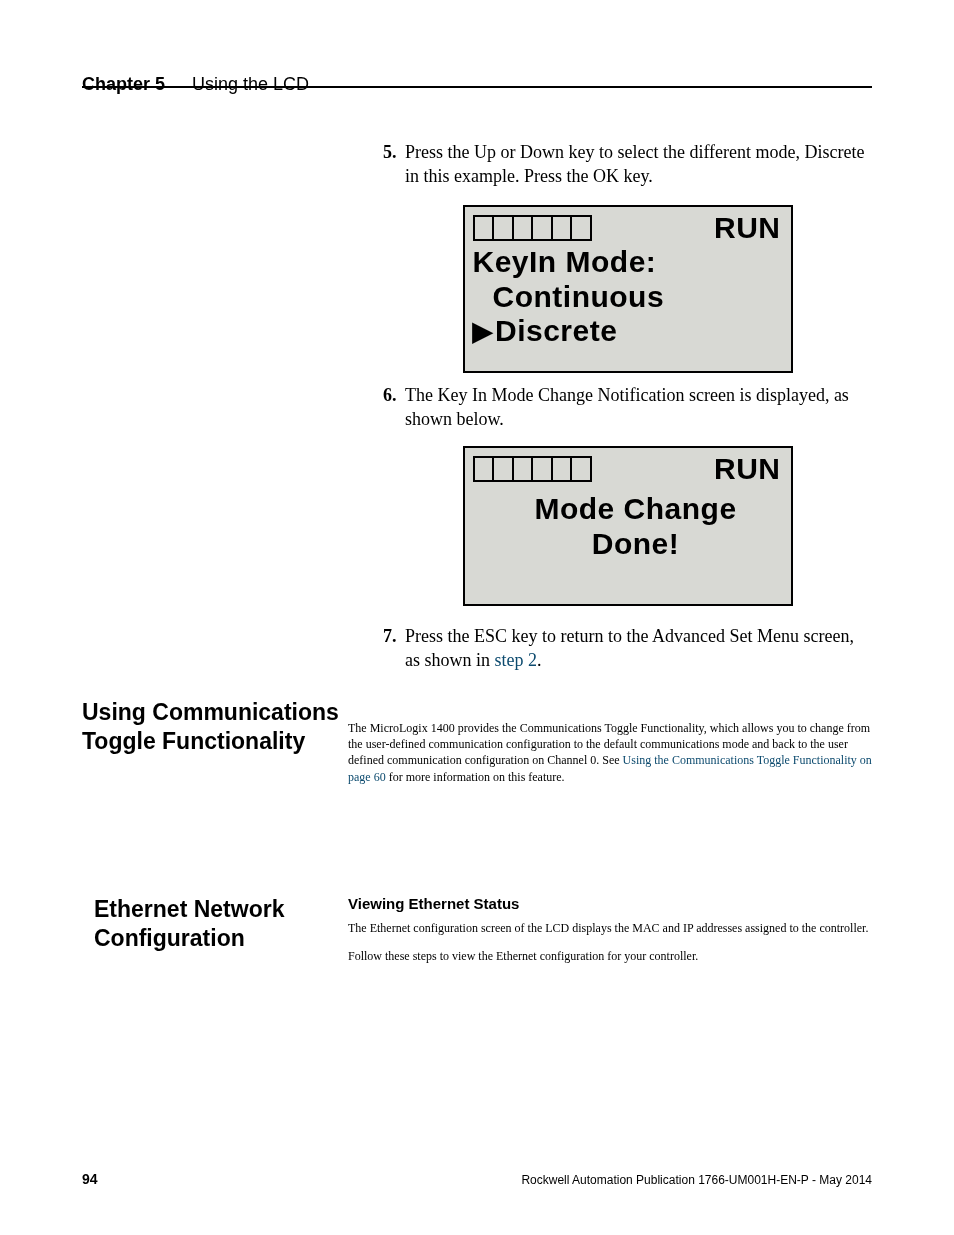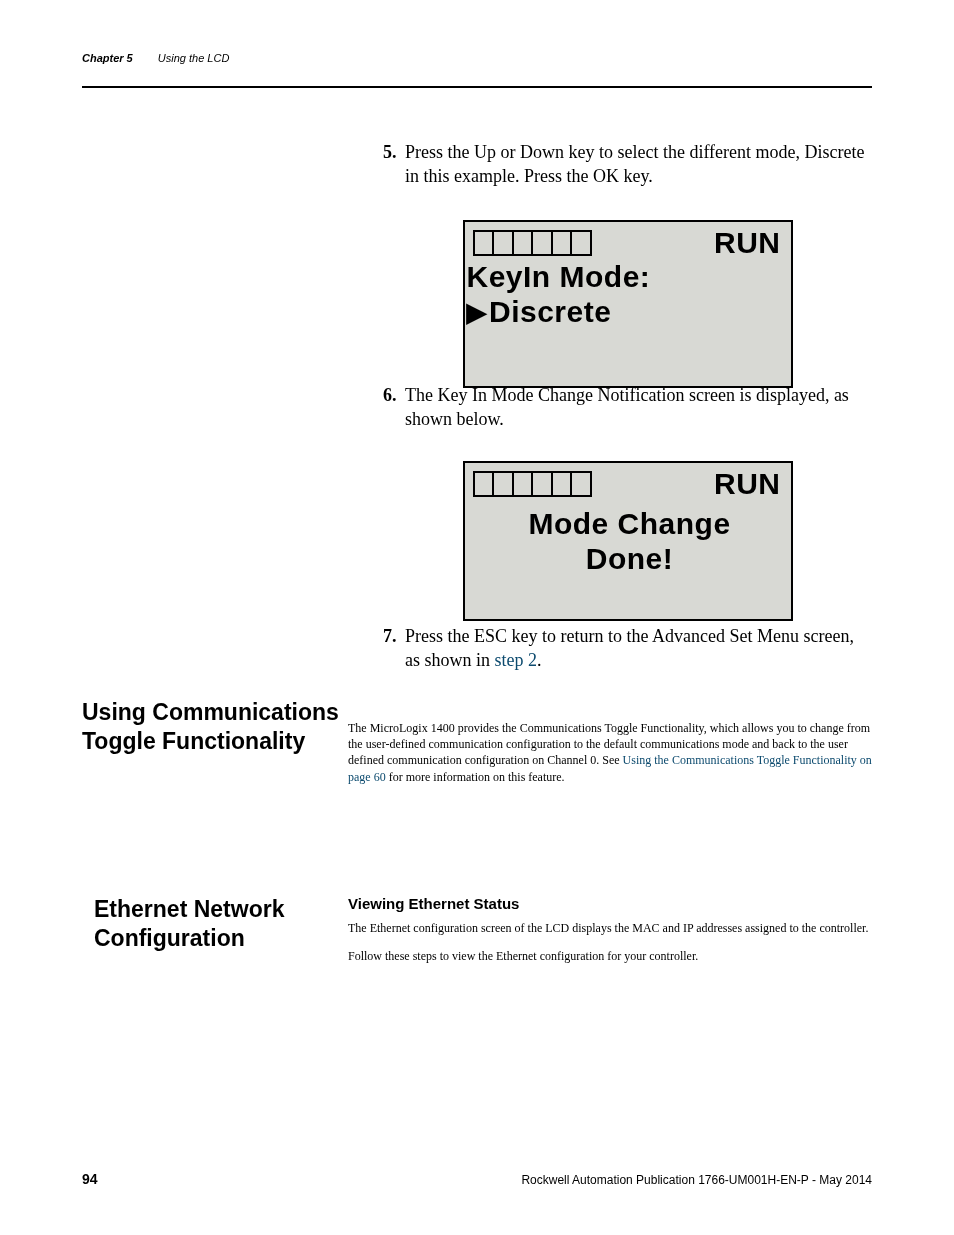--- a/index.html
+++ b/index.html
@@ -13,26 +13,25 @@
     color: #000;
     position: relative;
   }
   .page {
     position: relative;
     width: 954px;
     height: 1235px;
   }
   .running-head {
     position: absolute;
-    top: 52px;
-    left: 82px;
-    right: 82px;
-    font-family: Arial, Helvetica, sans-serif;
-    font-size: 11px;
-    font-style: italic;
+    top: 74px;
+    left: 82px;
+    right: 82px;
+    font-family: Arial, Helvetica, sans-serif;
+    font-size: 18px;
   }
   .running-head .chapnum { font-weight: 700; margin-right: 22px; }
   .running-head .chaptitle { font-weight: 400; }
   .head-rule {
     position: absolute;
     top: 86px;
     left: 82px;
     right: 82px;
     border-top: 2px solid #000;
   }
@@ -67,38 +66,38 @@
     font-size: 15px;
   }
 
   .body-p { font-size: 12px; line-height: 1.35; }
 
   
   .lcd {
     box-sizing: border-box;
     border: 2px solid #000;
     background: #d8d9d4;
-    margin: 15px auto;
+    margin: 0 auto;
     font-family: "Arial Black", Arial, sans-serif;
     font-weight: 900;
     letter-spacing: 0.5px;
     color: #000;
   }
   .lcd .row { display: flex; align-items: center; }
   .lcd .status { justify-content: space-between; padding: 4px 10px 0 8px; }
   .lcd .boxes { display: flex; gap: 0; }
   .lcd .box {
     width: 22px; height: 26px;
     border: 2.5px solid #000;
     margin-right: -2.5px;
     box-sizing: border-box;
     background: #d8d9d4;
   }
   .lcd .run { font-size: 30px; }
-  .lcd .line { padding: 0 2px; font-size: 30px; line-height: 1.15; }
+  .lcd .line { padding: 0 8px; font-size: 30px; line-height: 1.15; }
   .lcd .indent { padding-left: 28px; }
   .lcd .sel::before { content: "\25B6"; margin-right: 2px; font-size: 26px; vertical-align: 1px; }
 
   .lcd1 { width: 330px; height: 168px; }
   .lcd2 { width: 330px; height: 160px; }
   .lcd2 .center { text-align: center; width: 100%; }
 
   .footer {
     position: absolute;
     bottom: 48px;
@@ -138,20 +137,21 @@
             <div class="box"></div>
               <div class="box"></div>
               <div class="box"></div>
             <div class="box"></div>
               <div class="box"></div>
               <div class="box"></div>
           </div>
           <div class="run">RUN</div>
         </div>
         <div class="line">KeyIn Mode:</div>
+        <div class="line indent">Continuous</div>
         <div class="line sel">Discrete</div>
       </div>
     </div>
   </div>
 
   <div class="content-col" style="top:383px;">
     <div class="ol-item">
       <div class="ol-num">6</div>
       <div class="ol-txt">The Key In Mode Change Notification screen is displayed, as shown below.</div>
     </div>

